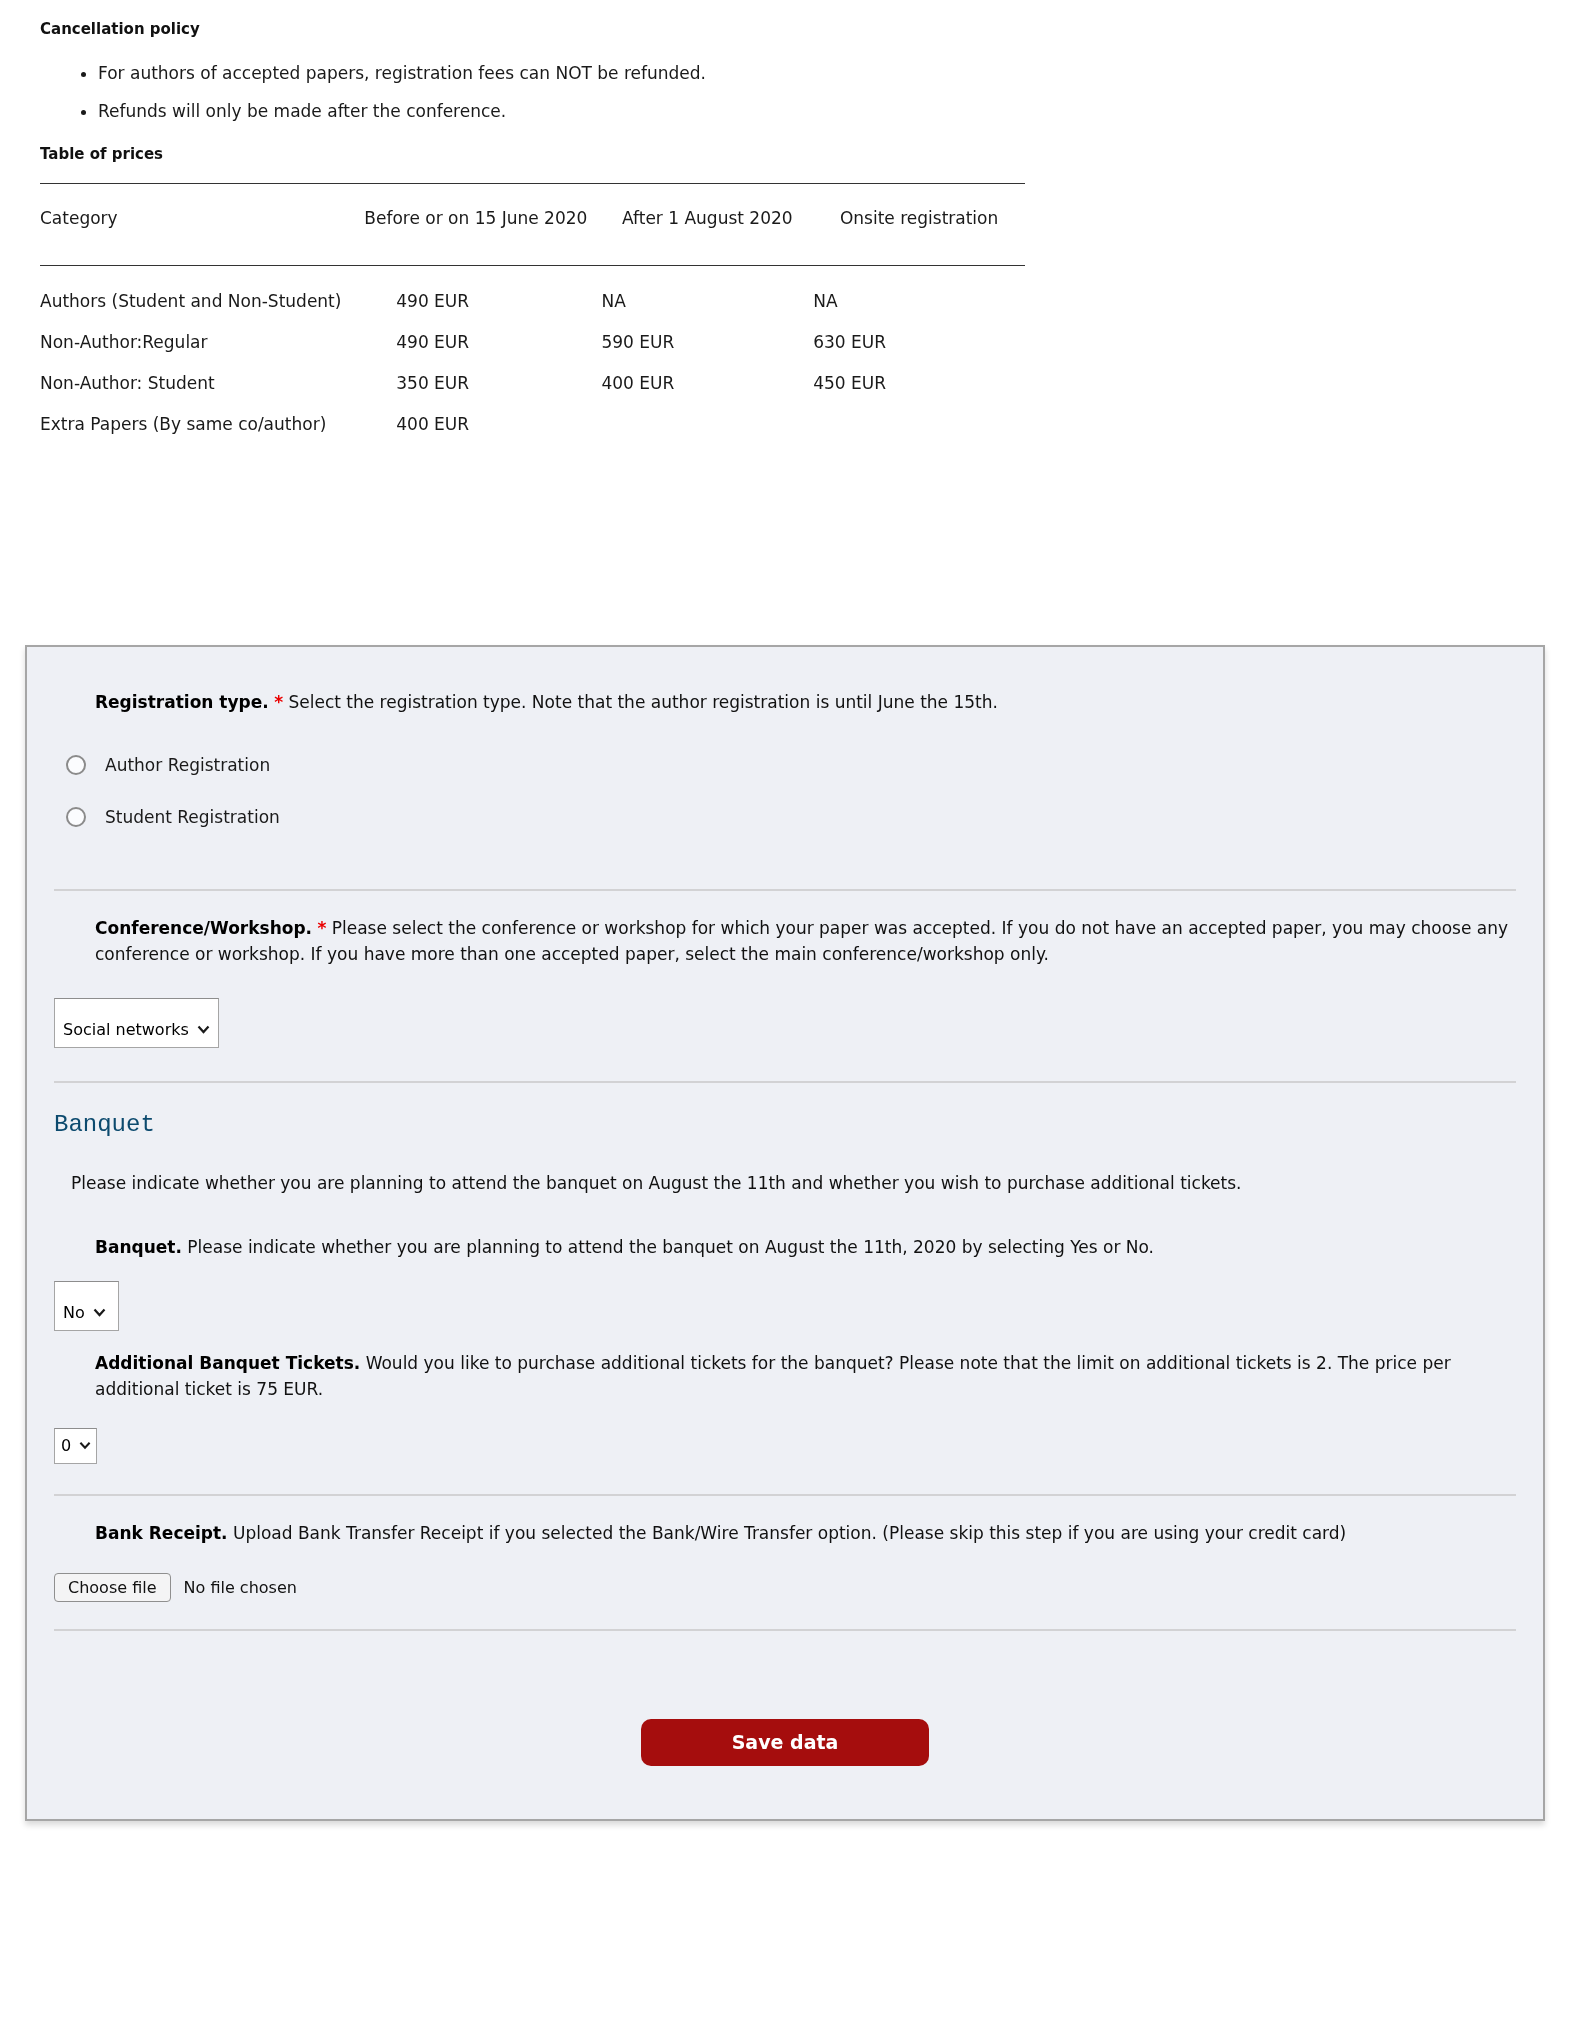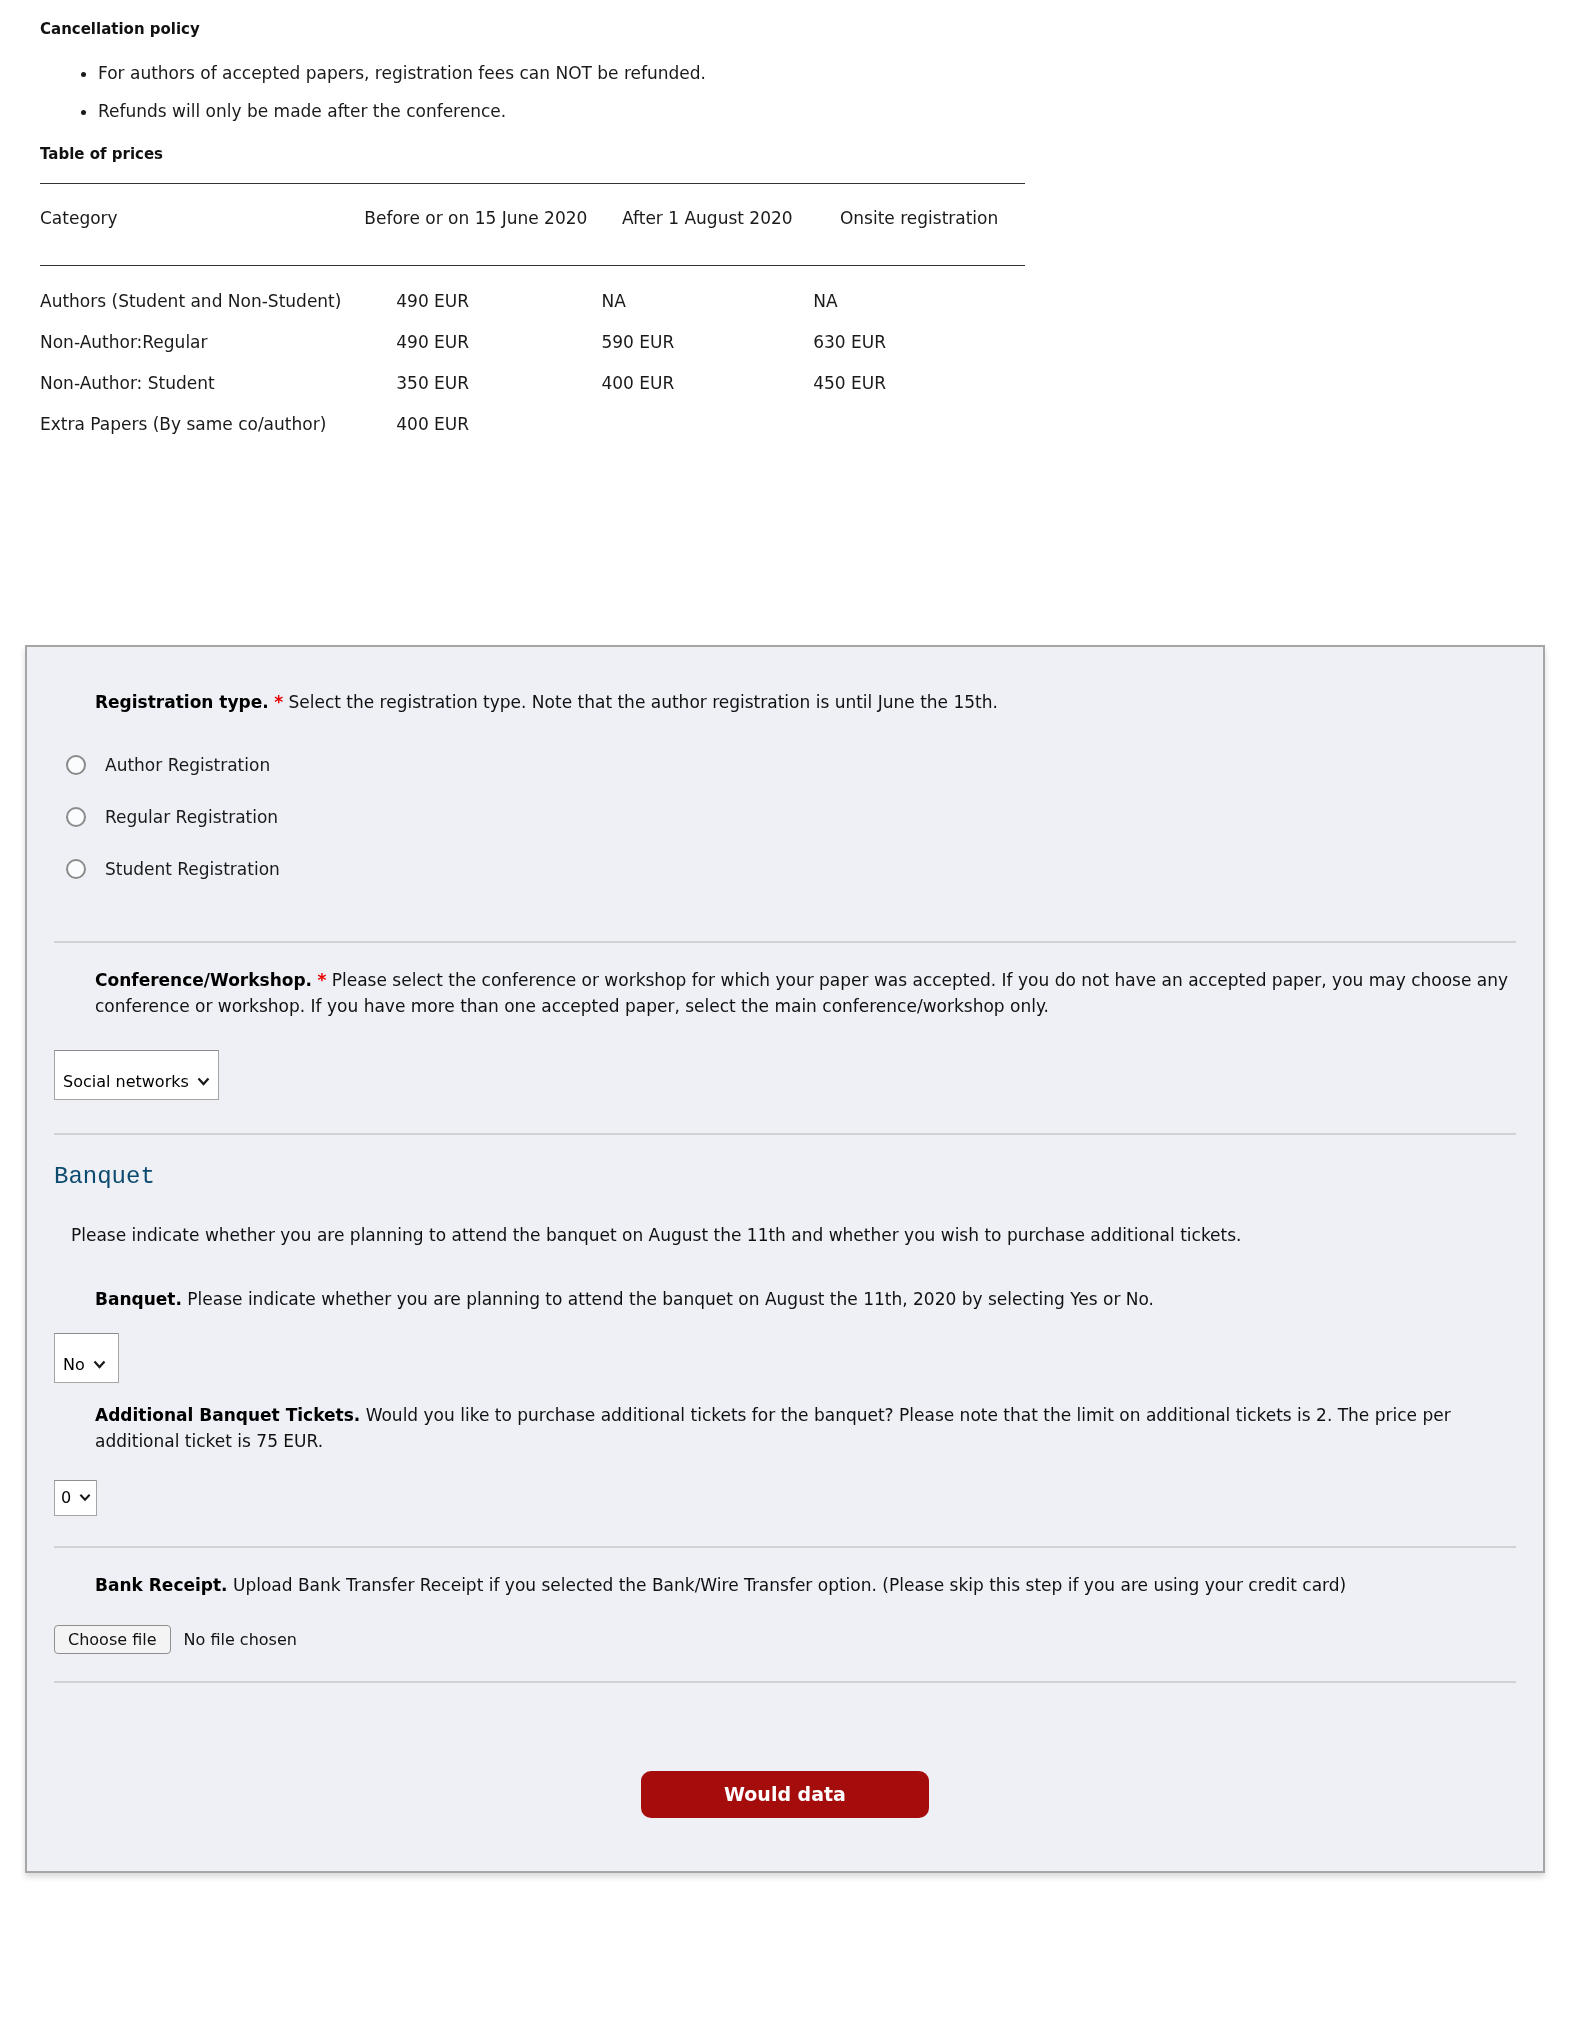--- a/index.html
+++ b/index.html
@@ -188,24 +188,20 @@
     <span>Select the registration type. Note that the author registration is until June the 15th.</span>
   </p>
 
   <div class="radio-group">
     <div class="radio-row">
       <span class="radio-circle"></span>
       <span class="radio-label">Author Registration</span>
     </div>
     <div class="radio-row">
       <span class="radio-circle"></span>
-      <span class="radio-label">Regular Registration</span>
-    </div>
-    <div class="radio-row">
-      <span class="radio-circle"></span>
       <span class="radio-label">Student Registration</span>
     </div>
   </div>
 
   <hr class="divider div-1">
 
   <p class="field-desc">
     <span class="field-label">Conference/Workshop.</span>
     <span class="required-marker">*</span>
     <span>Please select the conference or workshop for which your paper was accepted. If you do not have an accepted paper, you may choose any conference or workshop. If you have more than one accepted paper, select the main conference/workshop only.</span>
@@ -256,16 +252,16 @@
   </p>
 
   <div class="file-row">
     <button class="choose-file-btn">Choose file</button>
     <span class="file-status">No file chosen</span>
   </div>
 
   <hr class="divider div-4">
 
   <div class="save-row">
-    <button class="save-btn">Would data</button>
+    <button class="save-btn">Save data</button>
   </div>
 
 </div>
 
 </body></html>

